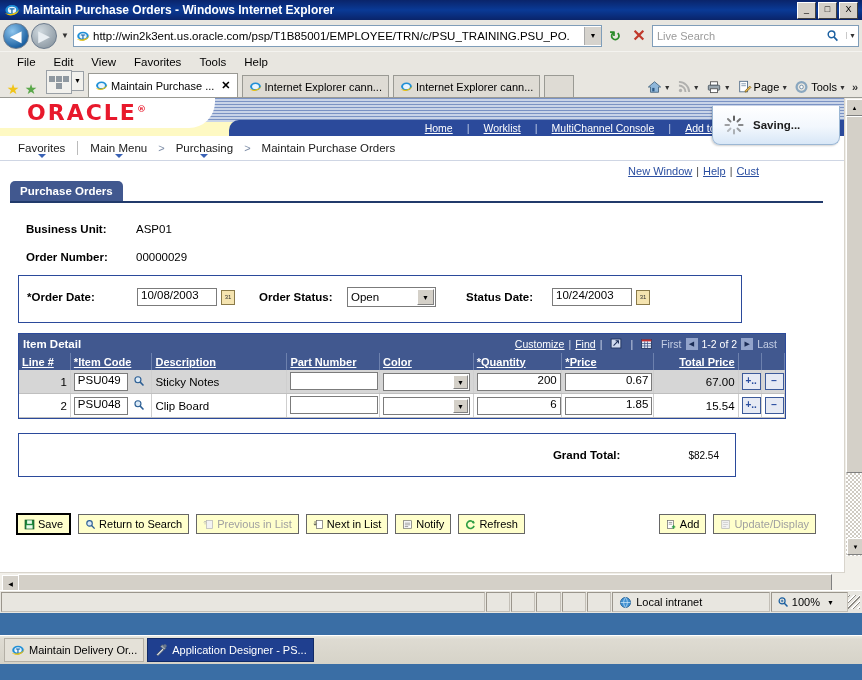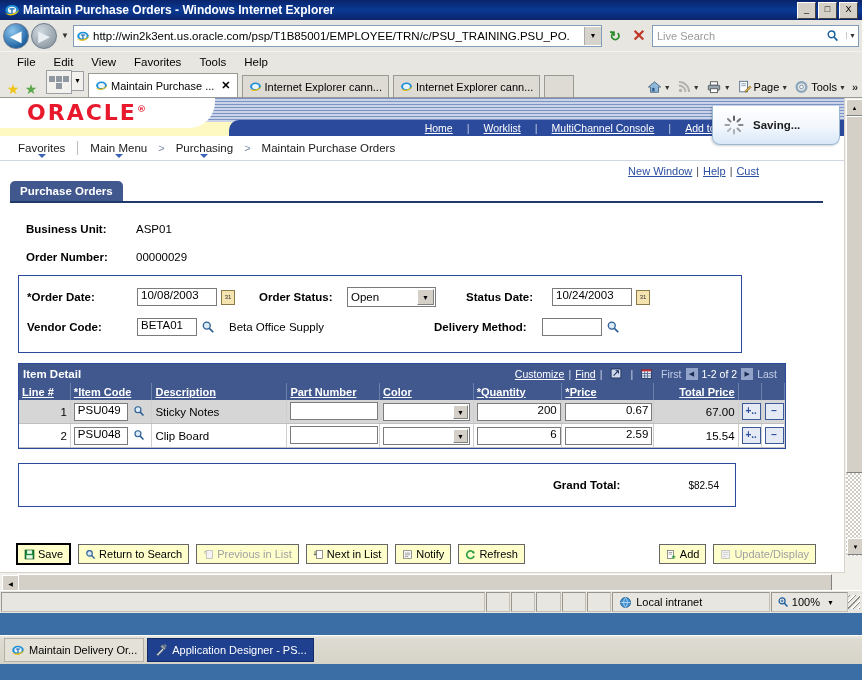--- a/index.html
+++ b/index.html
@@ -501,40 +501,20 @@
             <span class="selbox">
               <span>Open</span>
               <span class="arrow">▼</span>
             </span>
 
             <span class="flabel" style="width:86px;margin-left:30px">Status Date:</span>
             <span class="txtin" style="width:72px">10/24/2003</span>
             <span class="cal-icon">31</span>
           </div>
 
-          <div class="gbrow">
-            <span class="flabel" style="width:110px">Vendor Code:</span>
-            <span class="txtin" style="width:52px">BETA01</span>
-            <span class="mag-icon">
-              <svg class="svgico" width="14" height="14" viewBox="0 0 16 16">
-                <circle cx="6.6" cy="6.4" r="4" fill="#dbeaf7" stroke="#2a5d93" stroke-width="1.5"></circle>
-                <line x1="9.6" y1="9.5" x2="14" y2="14" stroke="#2a5d93" stroke-width="2"></line>
-              </svg>
-            </span>
-            <span class="fvalue" style="margin-left:14px">Beta Office Supply</span>
-
-            <span class="flabel" style="width:108px;margin-left:110px">Delivery Method:</span>
-            <span class="txtin" style="width:52px"></span>
-            <span class="mag-icon">
-              <svg class="svgico" width="14" height="14" viewBox="0 0 16 16">
-                <circle cx="6.6" cy="6.4" r="4" fill="#dbeaf7" stroke="#2a5d93" stroke-width="1.5"></circle>
-                <line x1="9.6" y1="9.5" x2="14" y2="14" stroke="#2a5d93" stroke-width="2"></line>
-              </svg>
-            </span>
-          </div>
         </div>
 
         <div class="gridwrap">
           <div class="gridtitle">
             <span>Item Detail</span>
             <span class="spacer"></span>
             <a class="gt-link">Customize</a>
             <span class="gt-bar">|</span>
             <a class="gt-link">Find</a>
             <span class="gt-bar">|</span>
@@ -647,21 +627,21 @@
                 <td>
                   <span class="selbox" style="width:82px;height:16px;display:inline-flex">
                     <span></span>
                     <span class="arrow" style="height:12px;width:13px">▼</span>
                   </span>
                 </td>
                 <td>
                   <span class="txtin" style="width:76px;display:inline-block;text-align:right">6</span>
                 </td>
                 <td>
-                  <span class="txtin" style="width:79px;display:inline-block;text-align:right">2.59</span>
+                  <span class="txtin" style="width:79px;display:inline-block;text-align:right">1.85</span>
                 </td>
                 <td class="r">15.54</td>
                 <td style="text-align:center">
                   <span class="rowbtn">+..</span>
                 </td>
                 <td style="text-align:center">
                   <span class="rowbtn">−</span>
                 </td>
               </tr>
             </tbody>

